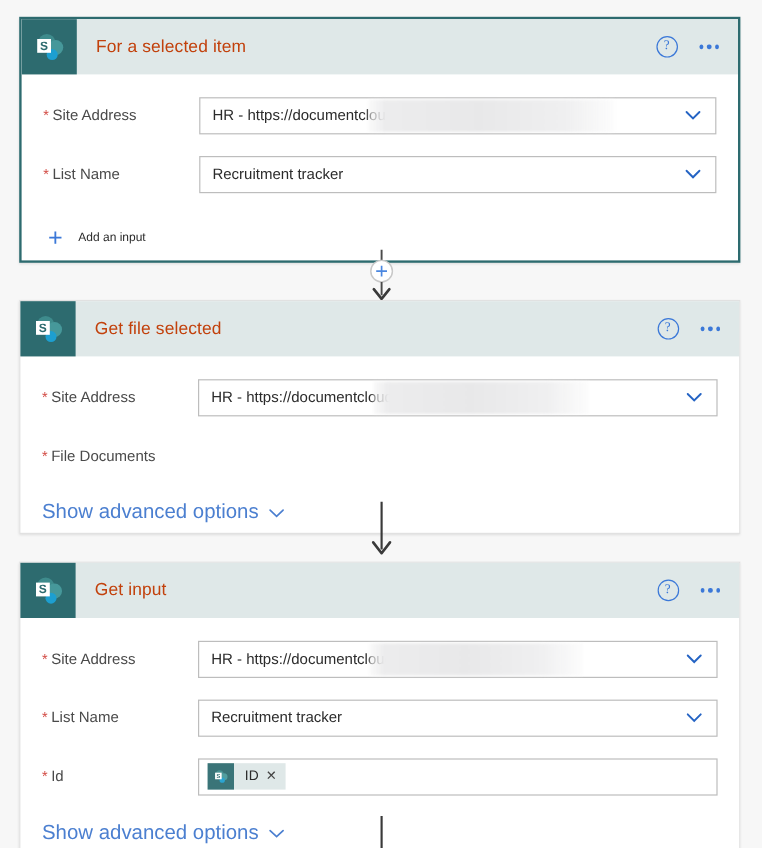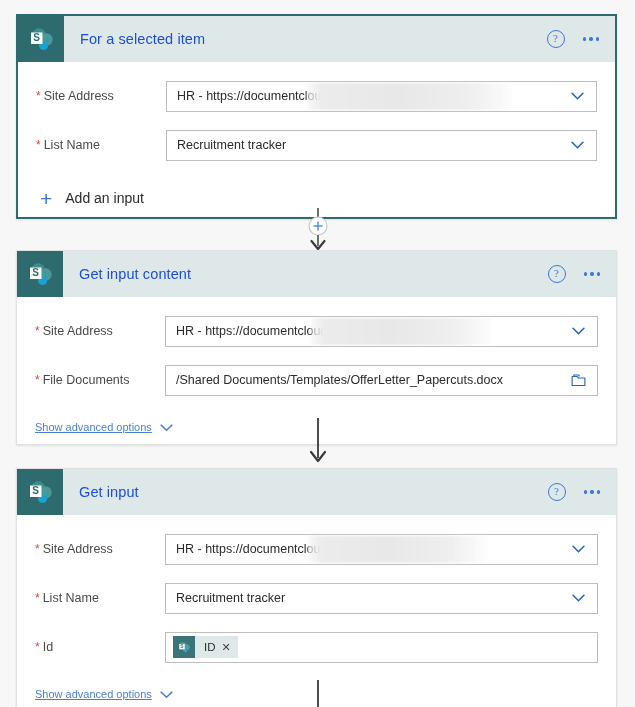--- a/index.html
+++ b/index.html
@@ -51,21 +51,21 @@
     width: 46px;
     height: 46px;
     background: #2d6b6f;
     flex: 0 0 46px;
     position: relative;
   }
   .sp-icon svg { display: block; }
 
   .card-title {
     font-size: 14.5px;
-    color: #1d4ed8;
+    color: #c2410c;
     margin-left: 16px;
     letter-spacing: 0.1px;
   }
 
   .header-actions {
     position: absolute;
     right: 14px;
     top: 0;
     height: 46px;
     display: flex;
@@ -225,38 +225,37 @@
   }
   .plus-glyph {
     color: #3b78d8;
     font-size: 21px;
     font-weight: 400;
     line-height: 1;
     margin-right: 13px;
     margin-left: 4px;
   }
   .add-input-label {
-    font-size: 14px;
+    font-size: 10px;
     color: #2b2b2b;
   }
 
   .adv-options {
     display: flex;
     align-items: center;
     gap: 8px;
     padding: 0 18px;
     height: 34px;
     margin-top: 10px;
     cursor: pointer;
     width: max-content;
   }
   .adv-label {
-    font-size: 11px;
+    font-size: 17px;
     color: #4b7fd0;
-    text-decoration: underline;
   }
 
   
   .connector {
     position: absolute;
     left: 0;
     width: 635px;
     pointer-events: none;
   }
   .connector svg { display: block; margin: 0 auto; }
@@ -343,21 +342,21 @@
     <div class="card-header">
       <div class="sp-icon">
         <svg width="46" height="46" viewBox="0 0 46 46">
           <circle cx="21" cy="19.5" r="7.2" fill="#3e8b8c"></circle>
           <circle cx="28.5" cy="23.5" r="6.2" fill="#46989a"></circle>
           <circle cx="25.5" cy="29.5" r="4.6" fill="#1d9fd0"></circle>
           <rect x="13" y="16.5" width="11.5" height="11.5" fill="#ffffff"></rect>
           <text x="18.7" y="25.3" font-family="Liberation Sans, sans-serif" font-size="10" font-weight="bold" fill="#2d6b6f" text-anchor="middle">S</text>
         </svg>
       </div>
-      <div class="card-title">Get input content</div>
+      <div class="card-title">Get file selected</div>
       <div class="header-actions">
         <div class="help-icon">?</div>
         <div class="ellipsis-icon">
             <i></i>
             <i></i>
             <i></i>
           </div>
       </div>
     </div>
     <div class="card-body">
@@ -373,27 +372,20 @@
           <svg class="chevron" viewBox="0 0 12 12">
             <path d="M1 3.5 L6 8.5 L11 3.5" stroke="#2564c4" stroke-width="1.5" fill="none" stroke-linecap="round"></path>
           </svg>
         </div>
       </div>
 
       <div class="row">
         <div class="row-label">
           <span class="req">*</span>
           <span>File Documents</span>
-        </div>
-        <div class="field">
-          <span class="field-text">/Shared Documents/Templates/OfferLetter_Papercuts.docx</span>
-          <svg class="folder-icon" viewBox="0 0 16 14">
-            <path d="M1.2 3.2 h5.2 l1.3 1.6 h7.1 v8.0 h-13.6 z" fill="none" stroke="#2564c4" stroke-width="1.2" stroke-linejoin="round"></path>
-            <path d="M3.0 3.2 v-1.6 h5.6 v1.6" fill="none" stroke="#2564c4" stroke-width="1.2" stroke-linejoin="round"></path>
-          </svg>
         </div>
       </div>
 
       <div class="adv-options">
         <span class="adv-label">Show advanced options</span>
         <svg width="13" height="13" viewBox="0 0 12 12">
           <path d="M1 3.8 L6 8.5 L11 3.8" stroke="#4b7fd0" stroke-width="1.3" fill="none" stroke-linecap="round"></path>
         </svg>
       </div>
 

